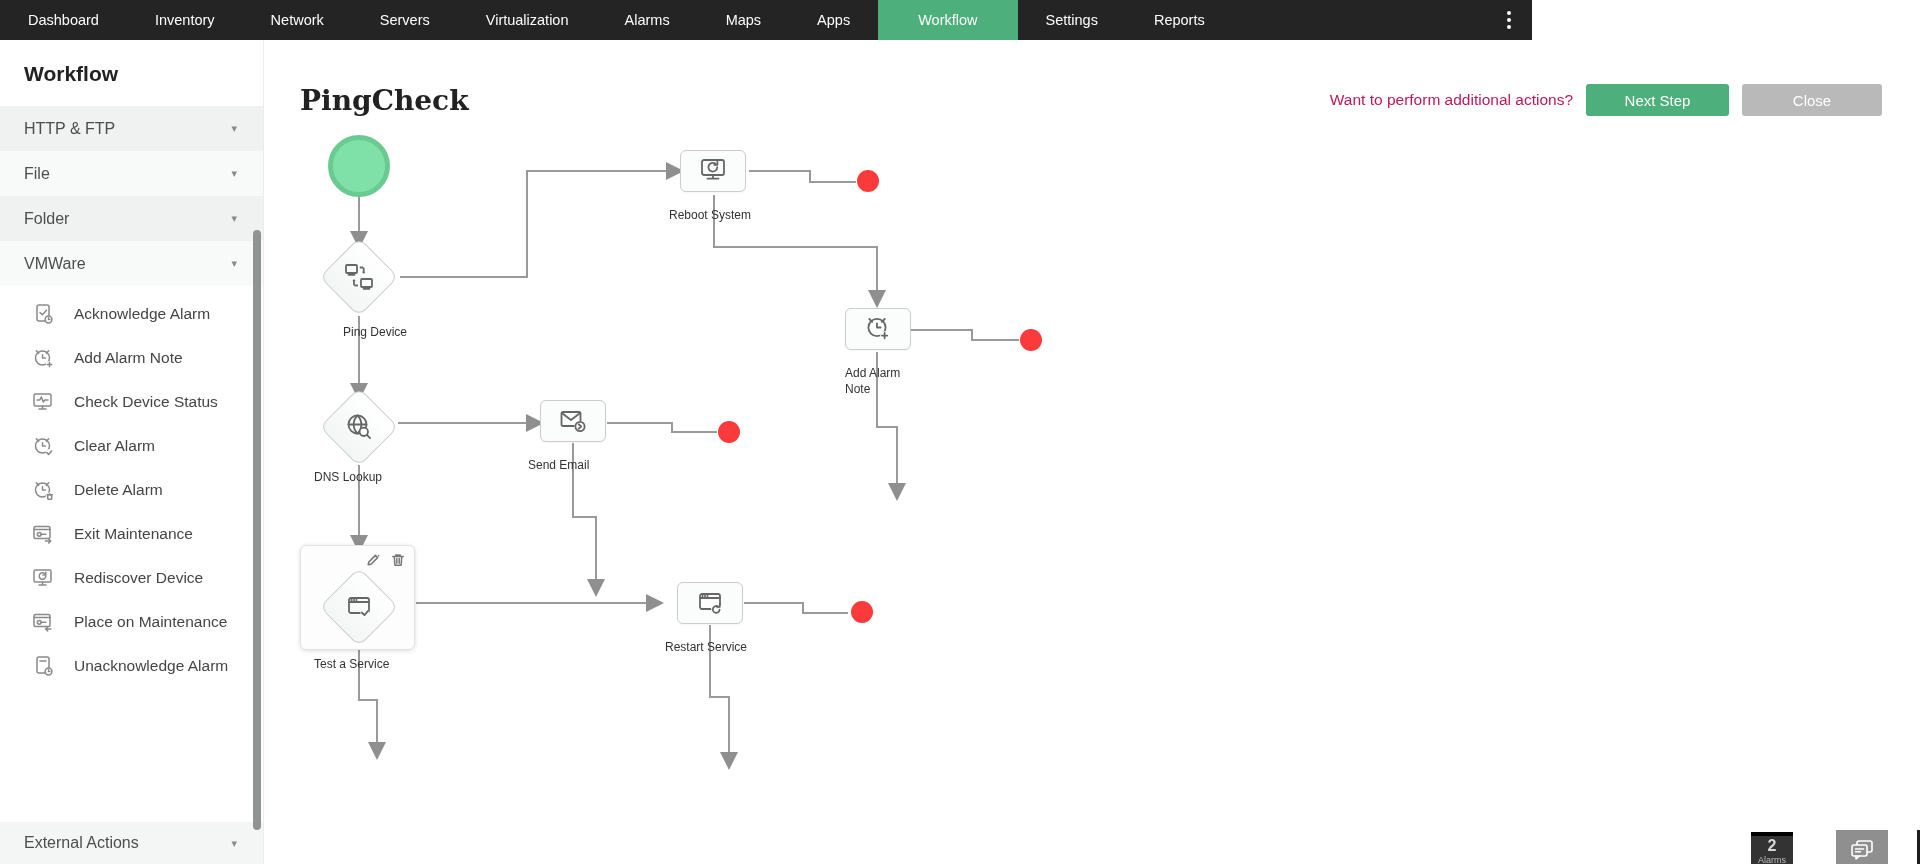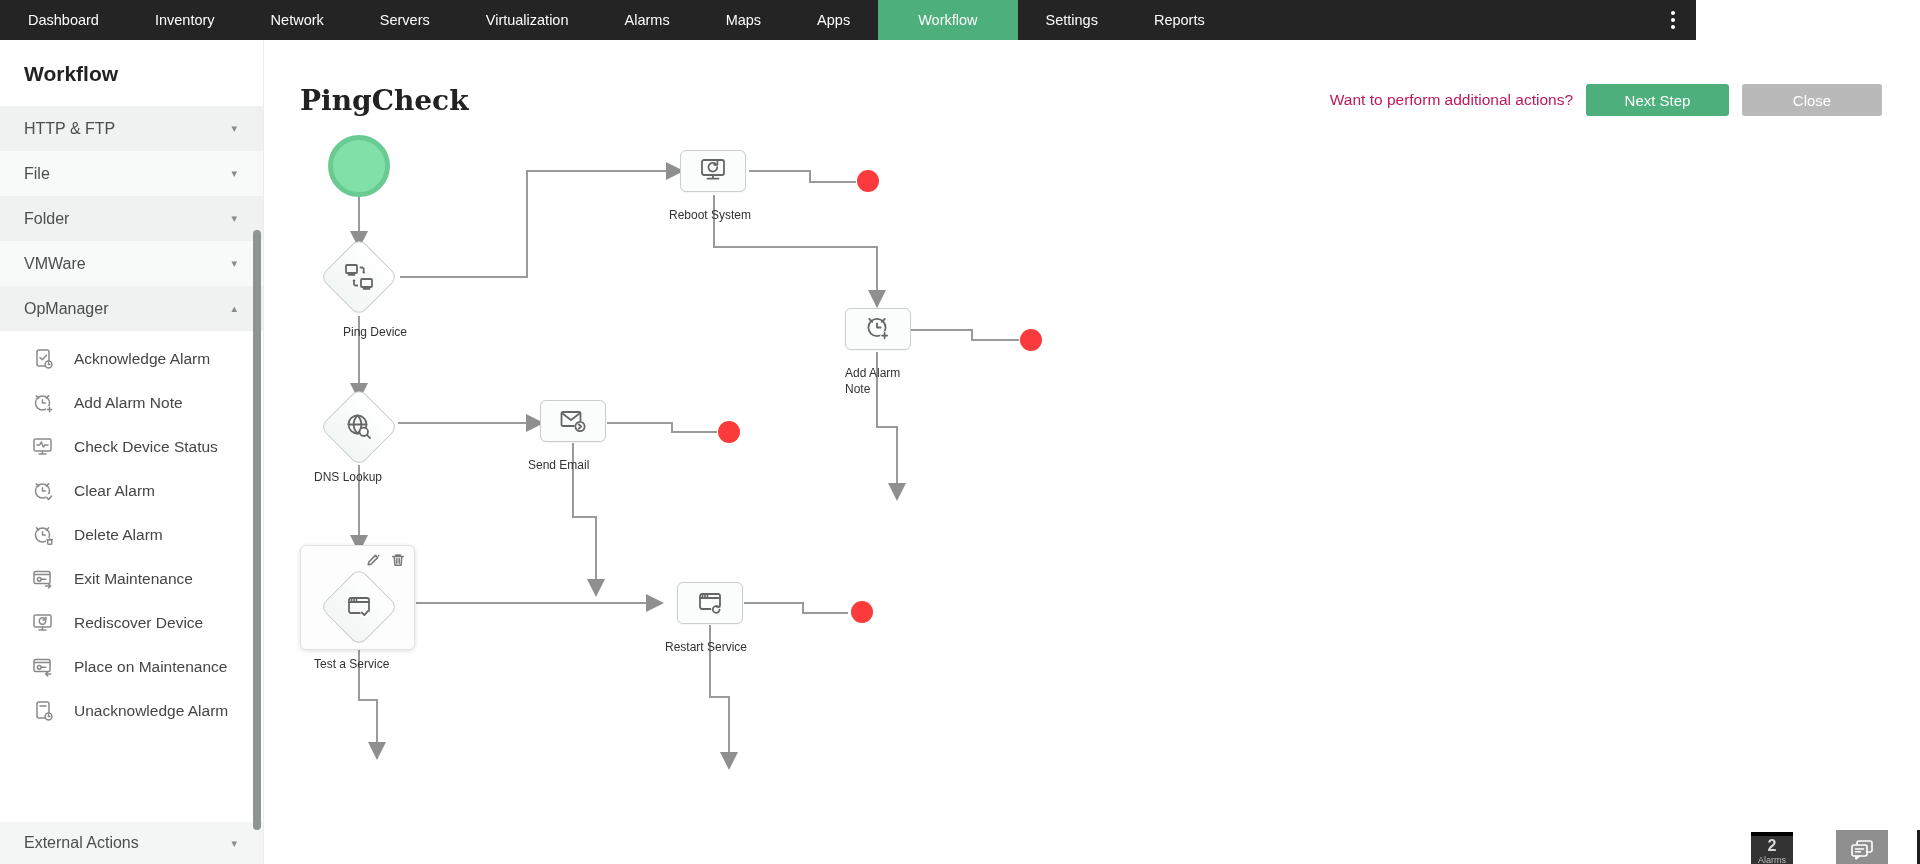--- a/index.html
+++ b/index.html
@@ -1,20 +1,20 @@
 <!DOCTYPE html>
 <html><head>
 <meta charset="utf-8">
 <style>
   * { margin:0; padding:0; box-sizing:border-box; }
   html,body { width:1920px; height:864px; overflow:hidden; background:#fff;
               font-family:"Liberation Sans", sans-serif; }
 
   
-  .nav-bar { position:absolute; left:0; top:0; width:1696px; height:40px;
+  .nav-bar { position:absolute; left:0; top:0; width:1532px; height:40px;
              background:#242424; display:flex; align-items:stretch; color:#fff; z-index:30; }
   .nav-item { display:flex; align-items:center; padding:0 28px; font-size:14.5px;
               color:#fdfdfd; cursor:pointer; }
   .nav-item.active { background:#4caf7c; padding:0 40px; }
   .nav-kebab { margin-left:auto; display:flex; flex-direction:column; justify-content:center;
                align-items:center; gap:3px; width:34px; margin-right:6px; cursor:pointer; }
   .nav-kebab i { width:4px; height:4px; border-radius:50%; background:#fff; }
 
   
   .sidebar { position:absolute; left:0; top:40px; width:264px; height:824px; background:#fff;
@@ -111,24 +111,20 @@
     <span>File</span>
     <span class="chevron">▾</span>
   </div>
   <div class="group-row g-dark">
     <span>Folder</span>
     <span class="chevron">▾</span>
   </div>
   <div class="group-row g-light">
     <span>VMWare</span>
     <span class="chevron">▾</span>
-  </div>
-  <div class="group-row g-dark">
-    <span>OpManager</span>
-    <span class="chevron">▴</span>
   </div>
 
   <div class="action-list">
     <div class="action-item">
       <svg class="ic" width="26" height="26" viewBox="0 0 26 26">
         <rect x="7" y="4" width="12" height="16" rx="2"></rect>
           <path d="M10 11.5 l2.3 2.3 L16.5 9.3"></path>
         <circle cx="18.5" cy="18.5" r="3.4" fill="#fff"></circle>
           <path d="M18.5 16.8 v1.7 h1.4"></path>
         </svg>

